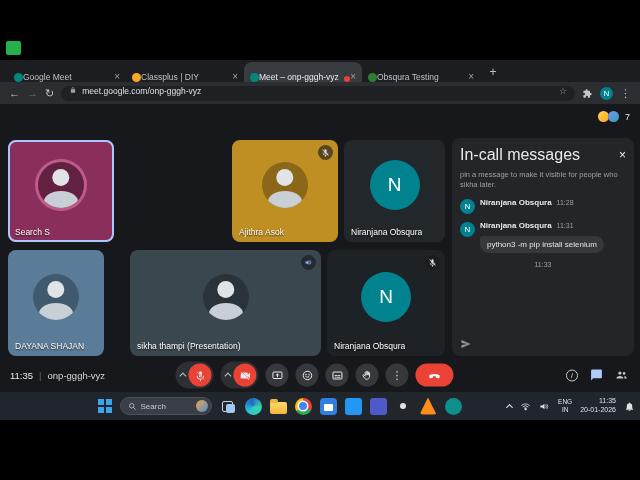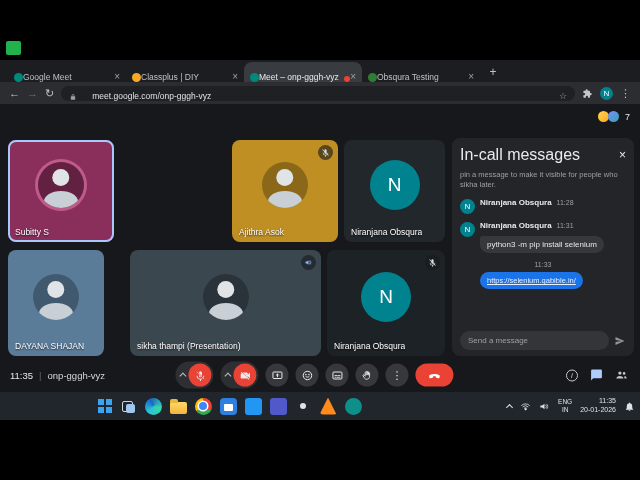--- a/index.html
+++ b/index.html
@@ -18,21 +18,21 @@
   .fav{width:9px;height:9px;border-radius:50%;flex:none}
   .tlabel{flex:1;white-space:nowrap;overflow:hidden;text-overflow:ellipsis}
   .recdot{width:6px;height:6px;border-radius:50%;flex:none}
   .tclose{flex:none;font-size:10px;color:#9aa0a6;line-height:1}
   .newtab{width:16px;height:16px;margin:0 0 2px 5px;color:#bdc1c6;font-size:12px;display:flex;align-items:center;justify-content:center}
 
   
   .addrbar{position:absolute;top:82px;left:0;width:100%;height:22px;background:#2c2d30;display:flex;align-items:center;gap:7px;padding:0 9px}
   .nav{color:#c4c7c5;font-size:11px;line-height:1}
   .nav.dim{color:#6e7175}
-  .urlpill{flex:1;height:15px;background:#1f2023;border-radius:8px;display:flex;align-items:flex-end;gap:15px;padding:0 8px;min-width:0}
+  .urlpill{flex:1;height:15px;background:#1f2023;border-radius:8px;display:flex;align-items:flex-start;gap:5px;padding:0 8px;min-width:0}
   .urlpill svg{width:8px;height:8px;color:#9aa0a6;flex:none}
   .url{flex:1;font-size:8.5px;color:#dfe1e5;white-space:nowrap;overflow:hidden}
   .star{font-size:9px;color:#9aa0a6;flex:none}
   .ext svg{width:11px;height:11px;color:#c4c7c5;display:block}
   .profile{width:13px;height:13px;border-radius:50%;color:#fff;font-size:8px;display:flex;align-items:center;justify-content:center}
 
   
   .meet{position:absolute;top:104px;left:0;width:640px;height:288px;background:#17181b}
   .pcluster{position:absolute;top:7px;right:10px;display:flex;align-items:center;gap:3px;color:#e8eaed;font-size:9px}
   .mini{width:11px;height:11px;border-radius:50%}
@@ -186,21 +186,21 @@
   <div class="meet">
 
     <div class="pcluster">
       <span class="mini a"></span>
       <span class="mini b"></span>
       <span class="pcount">7</span>
     </div>
 
     <div class="tile t0" style="background: rgb(138, 47, 92);">
       <div class="avatar ph"></div>
-      <div class="tname">Subitty S</div>
+      <div class="tname">Search S</div>
     </div>
 
 
     <div class="tile t2" style="background: rgb(191, 143, 35);">
       <div class="badge">
           <svg viewBox="0 0 24 24" fill="currentColor">
             <path d="M12 15.5a3 3 0 0 0 3-3v-6a3 3 0 0 0-6 0v6a3 3 0 0 0 3 3z"></path>
             <path d="M17.8 12.5a5.8 5.8 0 0 1-11.6 0H4.4a7.6 7.6 0 0 0 6.6 7.5V23h2v-3a7.6 7.6 0 0 0 6.6-7.5z"></path>
             <path d="M3.3 4.7l1.4-1.4 16 16-1.4 1.4z"></path>
           </svg>
@@ -264,28 +264,22 @@
         <div class="mbody">
           <div class="mhead">
             <span class="msender">Niranjana Obsqura</span>
             <span class="mtime">11:31</span>
           </div>
           <div class="bubble">python3 -m pip install selenium</div>
         </div>
       </div>
 
       <div class="tdivider">11:33</div>
-      <div class="linkrow">
-        <span class="linkchip" style="background: rgb(26, 115, 232);">https://selenium.qabible.in/</span>
-      </div>
 
       <div class="cinput">
-        <div class="ipill">
-          <input placeholder="Send a message" style="">
-        </div>
         <span class="send">
             <svg viewBox="0 0 24 24" fill="currentColor">
               <path d="M3 20l18-8L3 4v6l12 2-12 2z"></path>
             </svg>
           </span>
       </div>
     </div>
 
     <div class="mbar">
       <div class="mleft">
@@ -370,20 +364,28 @@
     </div>
   </div>
 
   <div class="taskbar">
     <span class="start">
         <i></i>
         <i></i>
         <i></i>
         <i></i>
       </span>
+    <div class="searchpill">
+      <svg viewBox="0 0 24 24" fill="none" stroke="currentColor" stroke-width="2">
+          <circle cx="10" cy="10" r="6"></circle>
+          <line x1="14.5" y1="14.5" x2="20" y2="20" stroke-linecap="round"></line>
+        </svg>
+      <input placeholder="Search" style="">
+      <span class="sphoto"></span>
+    </div>
     <span class="appicon ic-task"></span>
     <span class="appicon ic-edge"></span>
     <span class="appicon ic-folder"></span>
     <span class="appicon ic-chrome"></span>
     <span class="appicon ic-store"></span>
     <span class="appicon ic-code"></span>
     <span class="appicon ic-teams"></span>
     <span class="appicon ic-obs"></span>
     <span class="appicon ic-vlc"></span>
     <span class="appicon ic-misc"></span>

